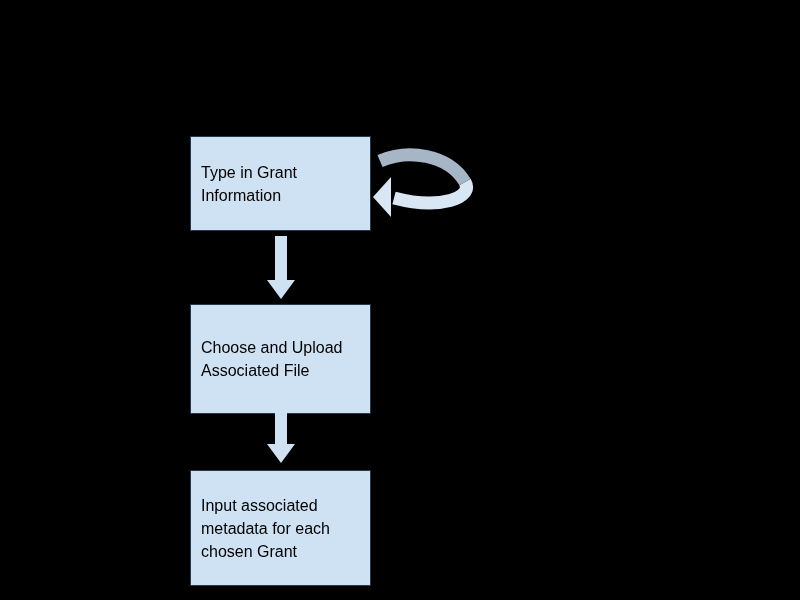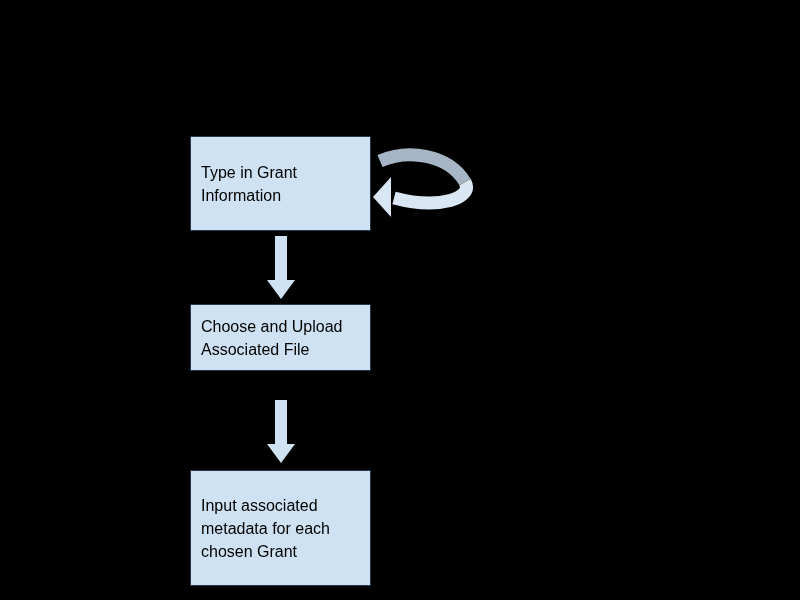--- a/index.html
+++ b/index.html
@@ -27,21 +27,21 @@
     background: var(--box_fill, #cfe2f3);
     border: 1px solid var(--box_border, #24384a);
     color: var(--box_text, #000000);
     font-size: 16px;
     line-height: 23px;
     display: flex;
     align-items: center;
     padding: 0 14px 0 10px;
   }
   #box1 { top: 136px; height: 95px; }
-  #box2 { top: 304px; height: 67px; }
+  #box2 { top: 304px; height: 110px; }
   #box3 { top: 470px; height: 116px; }
 
   .down-arrow {
     position: absolute;
     left: 266px;
     width: 30px;
     height: 64px;
   }
   #down-arrow-1 { top: 236px; }
   #down-arrow-2 { top: 400px; }

